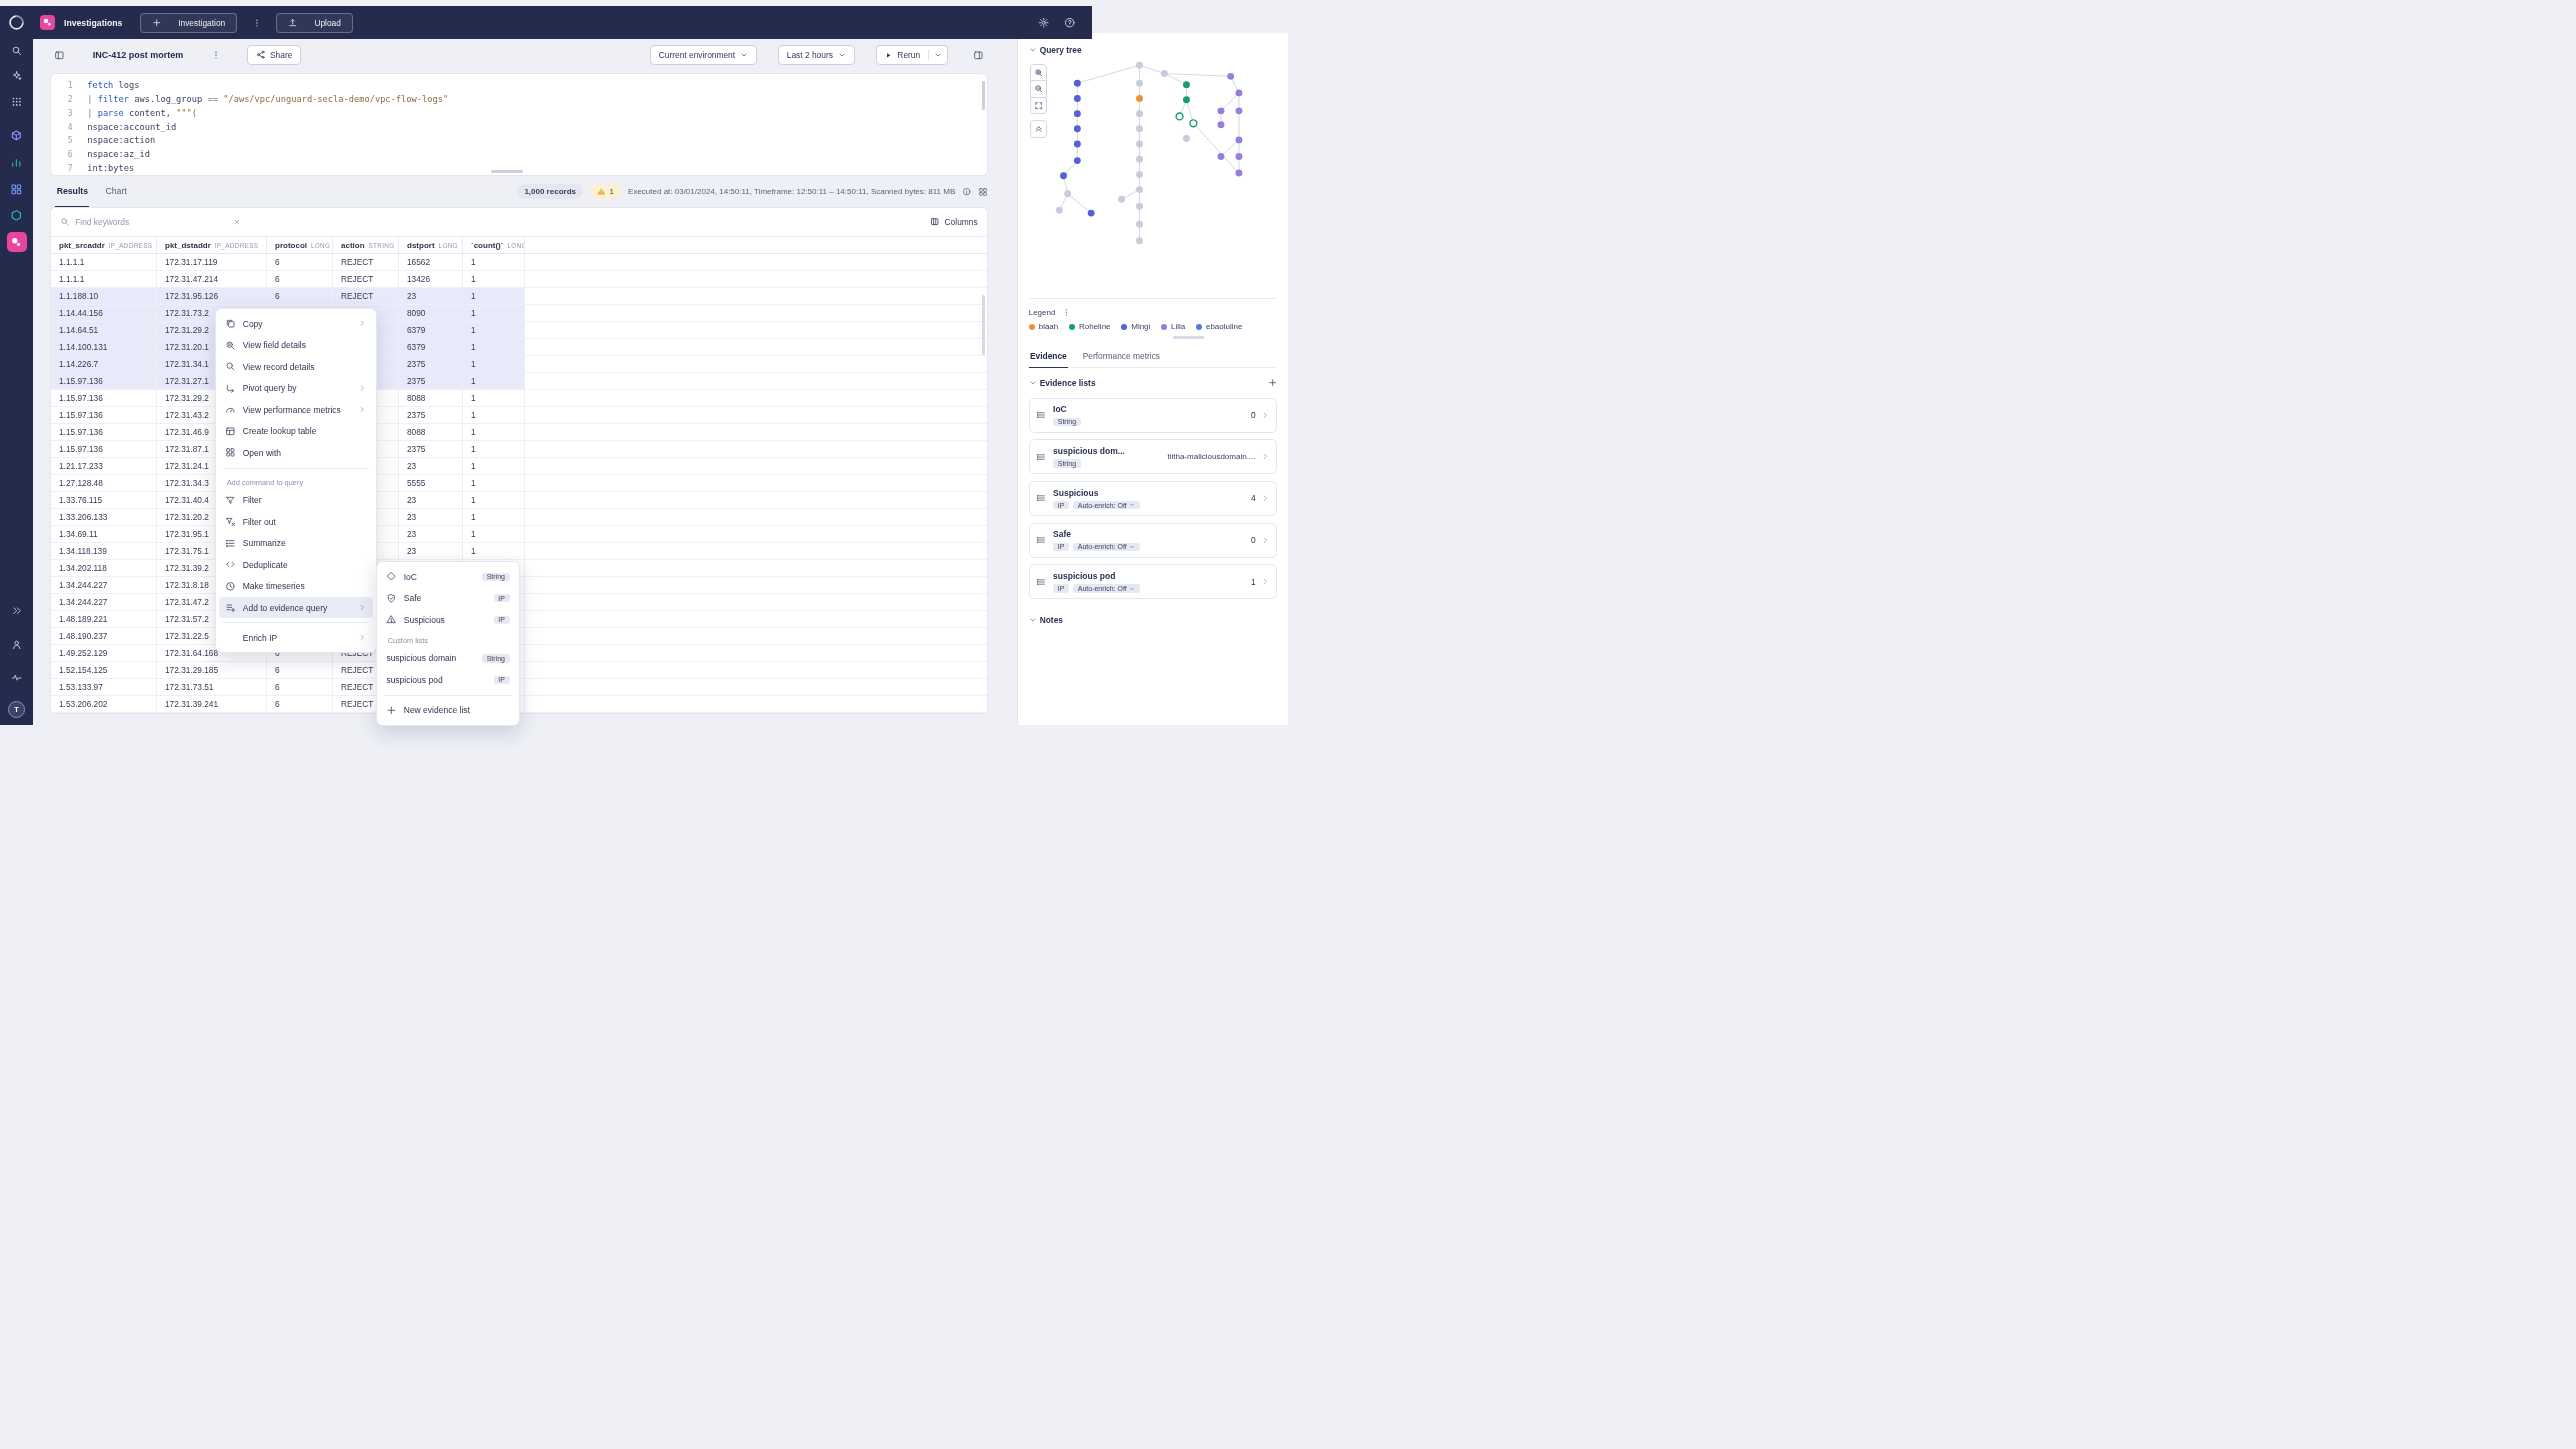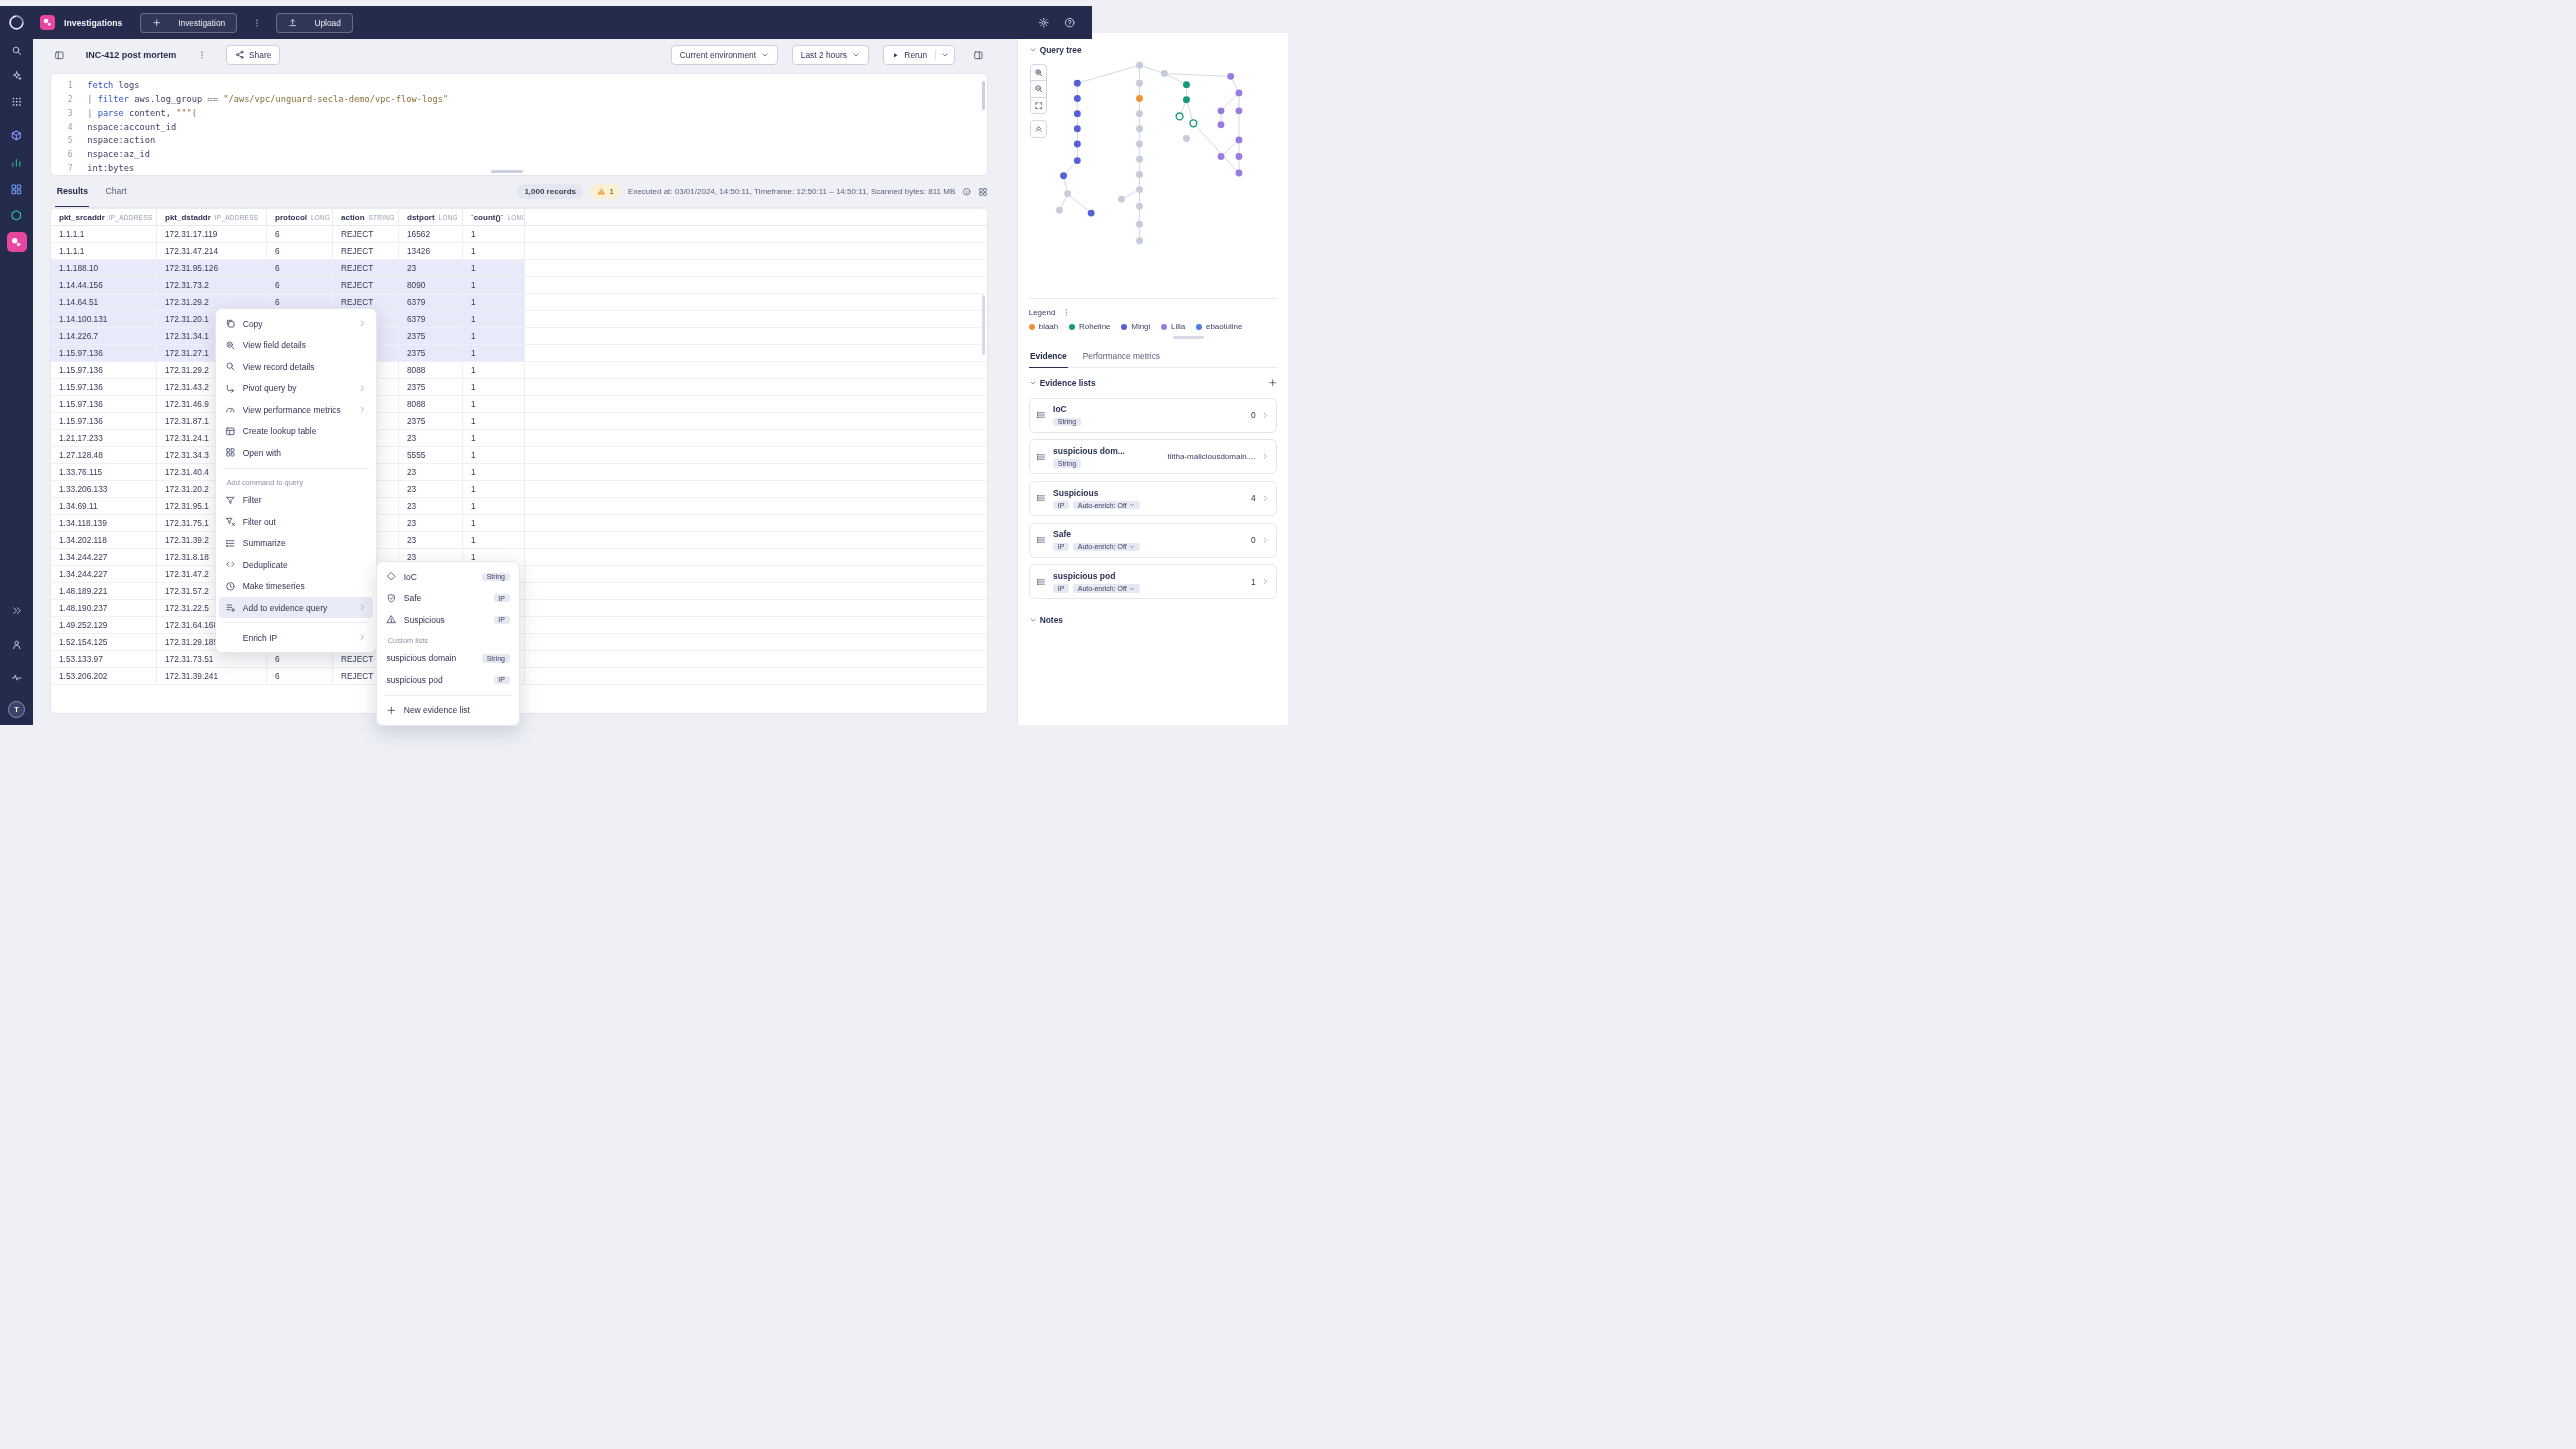--- a/index.html
+++ b/index.html
@@ -25,21 +25,21 @@
   .sb-btn .ic { width:11.4px; height:11.4px; }
   .sb-apps { display:flex; flex-direction:column; align-items:center; gap:6.7px; margin-top:9.4px; }
   .sb-app { width:20px; height:20px; border-radius:4.7px; display:flex; align-items:center; justify-content:center; background:none; border:none; cursor:pointer; }
   .sb-app .ic { width:12.7px; height:12.7px; }
   .sb-app.pink { background:#e8459f; padding:4px; }
   .sb-bottom { margin-top:auto; display:flex; flex-direction:column; align-items:center; gap:8px; }
   .avatar { width:17.4px; height:17.4px; border-radius:50%; background:#3c4368; border:1px solid #8a92bd; color:#fff; font-size:7.4px; font-weight:bold; display:flex; align-items:center; justify-content:center; }
 
   
   .main { position:fixed; left:33px; top:33px; width:984px; height:692px; background:#eef0f6; padding:0 29px 10.7px 17px; display:flex; flex-direction:column; }
-  .doc-header { height:28px; margin-top:8px; display:flex; align-items:center; gap:14px; }
+  .doc-header { height:28px; margin-top:8px; display:flex; align-items:center; gap:21px; }
   .icbtn { width:19px; height:19px; display:inline-flex; align-items:center; justify-content:center; color:#4c536f; background:none; border:none; border-radius:4px; cursor:pointer; }
   .doc-title { font-size:9px; font-weight:bold; color:#262c4c; margin:0 2.7px; }
   .btn { height:20px; display:inline-flex; align-items:center; gap:4.7px; padding:0 8px; background:#fff; border:0.7px solid #ccd1e2; border-radius:4px; font-size:8.4px; color:#333a58; font-family:inherit; cursor:pointer; }
   .spacer { flex:1; }
   .splitbtn { height:20px; display:inline-flex; align-items:center; background:#fff; border:0.7px solid #ccd1e2; border-radius:4px; font-size:8.4px; color:#333a58; cursor:pointer; }
   .splitbtn .lbl { display:inline-flex; align-items:center; gap:4.7px; padding:0 7.4px; }
   .split-divider { width:0.7px; height:10.7px; background:#dcdfeb; }
   .splitbtn .caret { padding:0 5.4px; display:inline-flex; }
 
   
@@ -417,20 +417,45 @@
             <rect x="2.5" y="2.5" width="4.5" height="4.5" rx="1"></rect>
             <rect x="9" y="2.5" width="4.5" height="4.5" rx="1"></rect>
             <rect x="2.5" y="9" width="4.5" height="4.5" rx="1"></rect>
             <rect x="9" y="9" width="4.5" height="4.5" rx="1"></rect>
           </svg>
         </span>
     </div>
   </div>
 
   <div class="results-card">
+    <div class="search-row">
+      <div class="searchbox">
+        <span class="ic s14">
+            <svg viewBox="0 0 16 16" fill="none" stroke="currentColor" stroke-width="1.3" stroke-linecap="round" stroke-linejoin="round">
+              <circle cx="7" cy="7" r="4"></circle>
+              <path d="M10 10l3.5 3.5"></path>
+            </svg>
+          </span>
+        <span class="ph">Find keywords</span>
+        <span class="ic s12 xbtn">
+            <svg viewBox="0 0 16 16" fill="none" stroke="currentColor" stroke-width="1.3" stroke-linecap="round" stroke-linejoin="round">
+              <path d="M4.5 4.5l7 7M11.5 4.5l-7 7"></path>
+            </svg>
+          </span>
+      </div>
+      <button class="ghostbtn">
+        <span class="ic s14">
+            <svg viewBox="0 0 16 16" fill="none" stroke="currentColor" stroke-width="1.3" stroke-linecap="round" stroke-linejoin="round">
+              <rect x="2.5" y="3" width="11" height="10" rx="1"></rect>
+              <path d="M6.2 3v10M9.8 3v10"></path>
+            </svg>
+          </span>
+        <span>Columns</span>
+      </button>
+    </div>
     <div class="thead">
         <div class="th-cell" style="width: 106px;">
           <span class="th-name">pkt_srcaddr</span>
           <span class="th-type">IP_ADDRESS</span>
         </div>
         <div class="th-cell" style="width: 110px;">
           <span class="th-name">pkt_dstaddr</span>
           <span class="th-type">IP_ADDRESS</span>
         </div>
         <div class="th-cell" style="width: 66px;">

